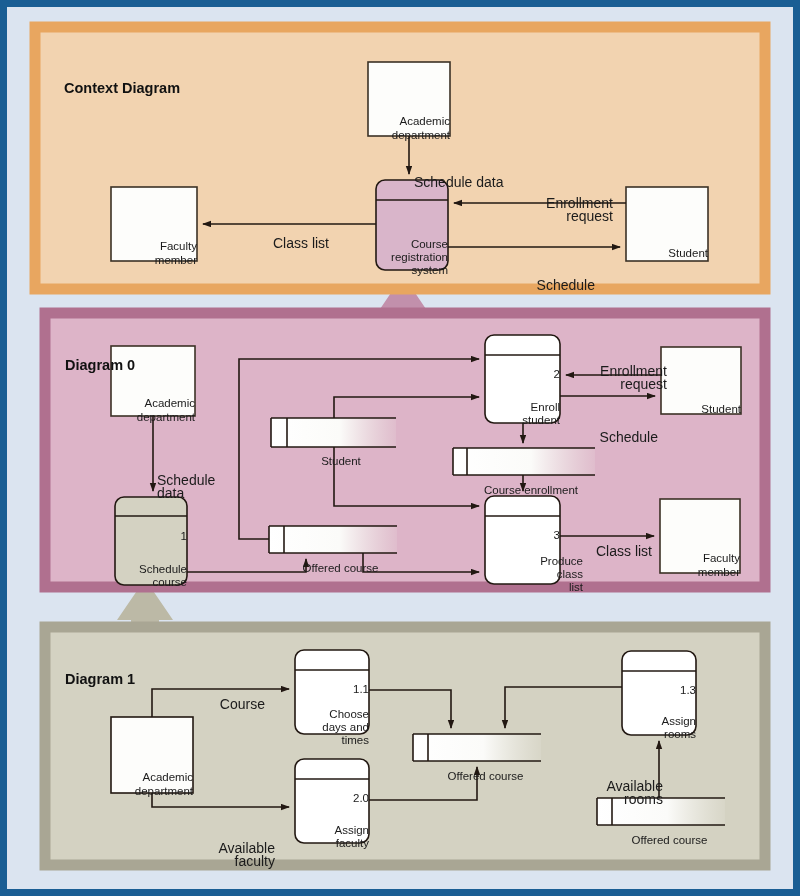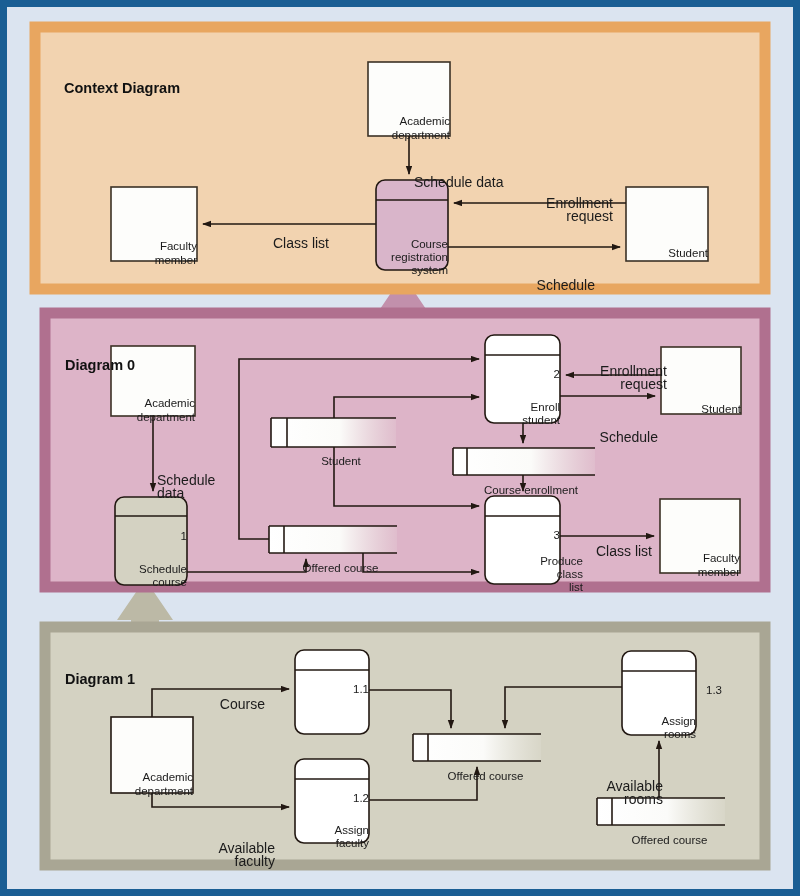--- a/index.html
+++ b/index.html
@@ -298,26 +298,29 @@
 request</div>
       <div class="lbl flowlbl" style="left:561px;top:394px;width:90px;">Schedule</div>
       <div class="lbl flowlbl" style="left:561px;top:508px;width:84px;">Class list</div>
 
       <div class="lbl panel-title" style="left:58px;top:634px;width:220px;">Diagram 1</div>
 
       <div class="lbl entlbl" style="left:104px;top:734px;width:82px;">Academic
 department</div>
 
       <div class="lbl procnum" style="left:288px;top:646px;width:74px;">1.1</div>
-
-      <div class="lbl procnum" style="left:288px;top:755px;width:74px;">1.2</div>
+      <div class="lbl" style="left:288px;top:671px;width:74px;">Choose
+days and
+times</div>
+
+      <div class="lbl procnum" style="left:288px;top:755px;width:74px;">2.0</div>
       <div class="lbl" style="left:288px;top:787px;width:74px;">Assign
 faculty</div>
 
-      <div class="lbl procnum" style="left:615px;top:647px;width:74px;padding-left:26px;">1.3</div>
+      <div class="lbl procnum" style="left:615px;top:647px;width:74px;">1.3</div>
       <div class="lbl" style="left:615px;top:678px;width:74px;">Assign
 rooms</div>
 
       <div class="lbl storelbl" style="left:426px;top:733px;width:105px;">Offered course</div>
       <div class="lbl storelbl" style="left:610px;top:797px;width:105px;">Offered course</div>
 
       <div class="lbl flowlbl" style="left:178px;top:661px;width:80px;">Course</div>
       <div class="lbl flowlbl" style="left:178px;top:805px;width:90px;">Available
 faculty</div>
       <div class="lbl flowlbl" style="left:576px;top:743px;width:80px;">Available

